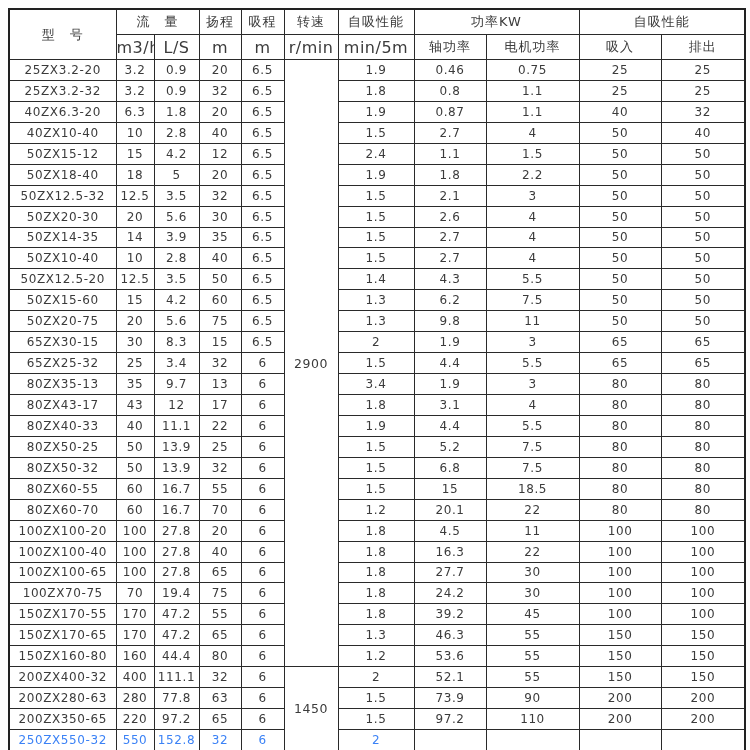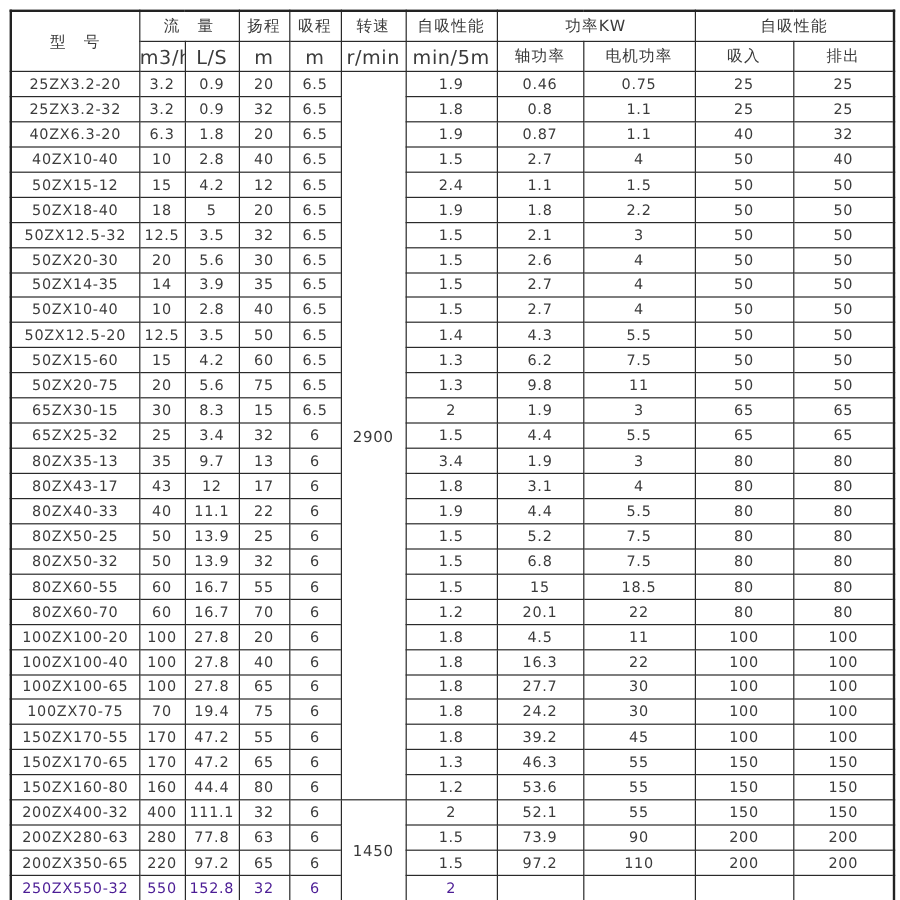--- a/index.html
+++ b/index.html
@@ -46,21 +46,21 @@
   }
   tbody td {
     height: 19.95px;
     font-size: 12px;
     letter-spacing: 0.6px;
   }
   td.cell-speed {
     font-size: 12.5px;
   }
   tr.faded td {
-    color: #4c1d95;
+    color: #3b82f6;
   }
 </style>
 </head>
 <body>
 
 <div class="page">
   <table class="spec">
     <colgroup>
       <col style="width:107px">
       <col style="width:38px">

